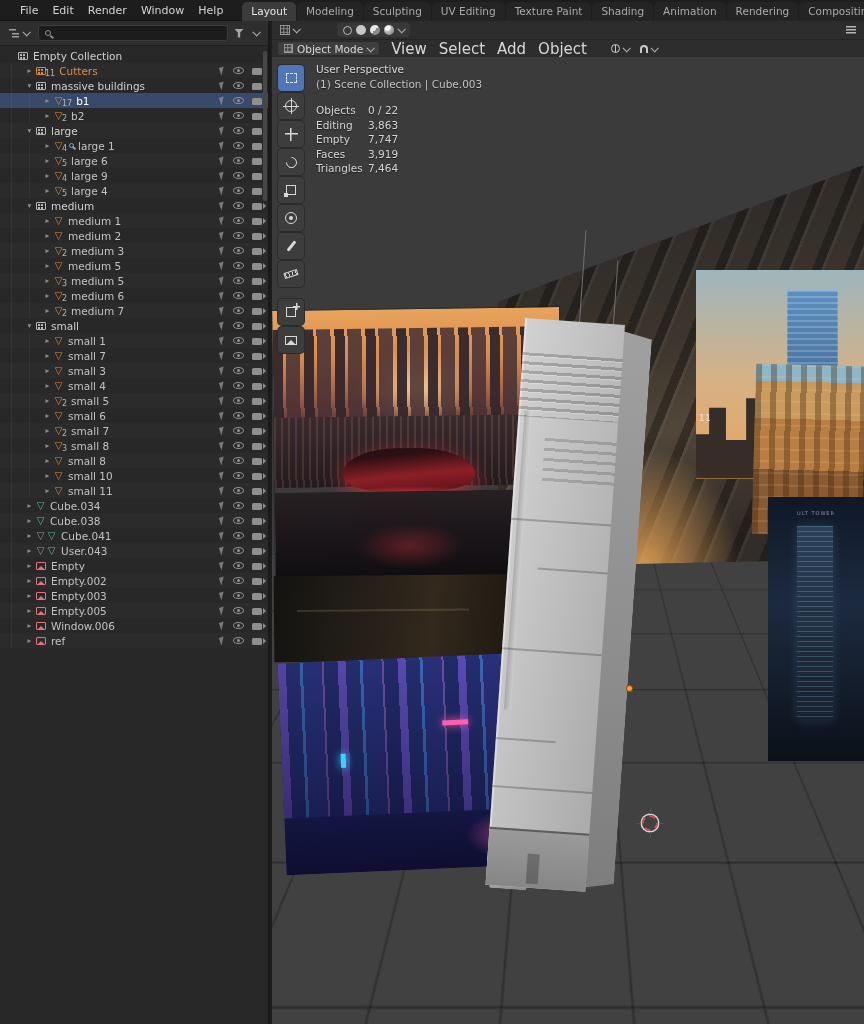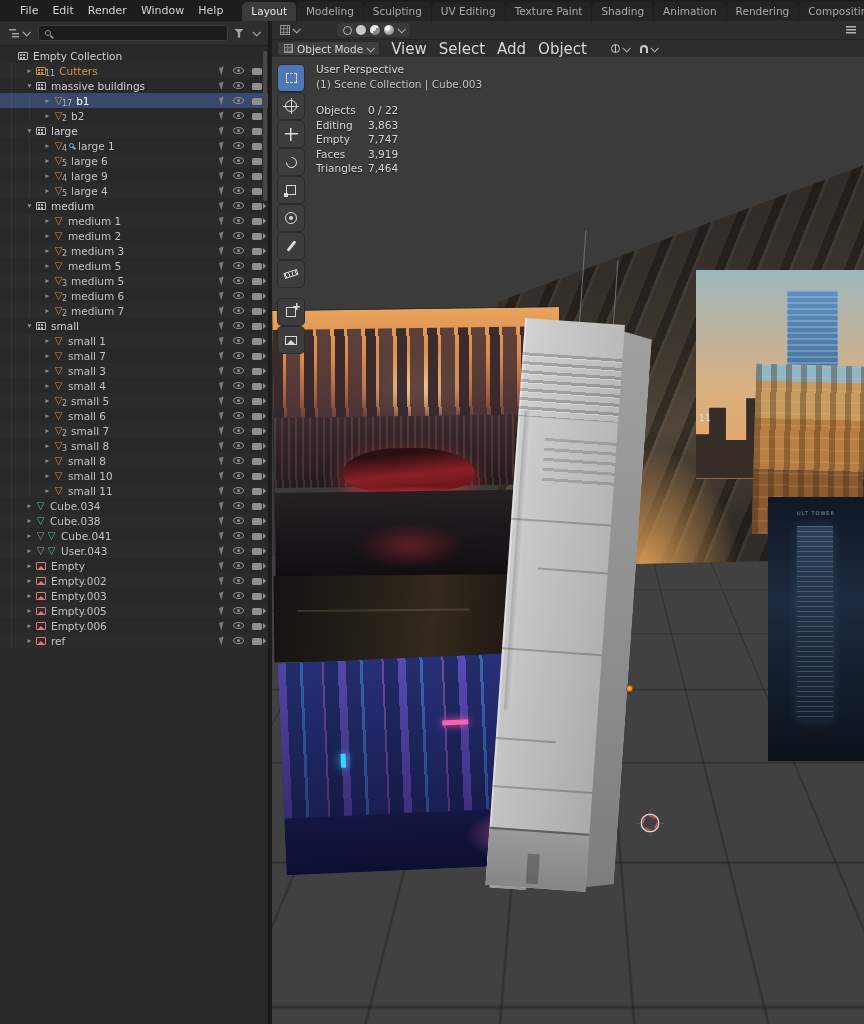--- a/index.html
+++ b/index.html
@@ -746,21 +746,21 @@
           <span class="rt">
             <span class="i-sel"></span>
             <span class="i-eye"></span>
             <span class="i-cam"></span>
           </span>
         </div>
         <div class="row">
           <span class="ind"></span>
           <span class="i-tri">▸</span>
           <span class="i-img"></span>
-          <span class="row-label">Empty.006</span>
+          <span class="row-label">Window.006</span>
           <span class="rt">
             <span class="i-sel"></span>
             <span class="i-eye"></span>
             <span class="i-cam"></span>
           </span>
         </div>
         <div class="row">
           <span class="ind"></span>
           <span class="i-tri">▸</span>
           <span class="i-img"></span>

